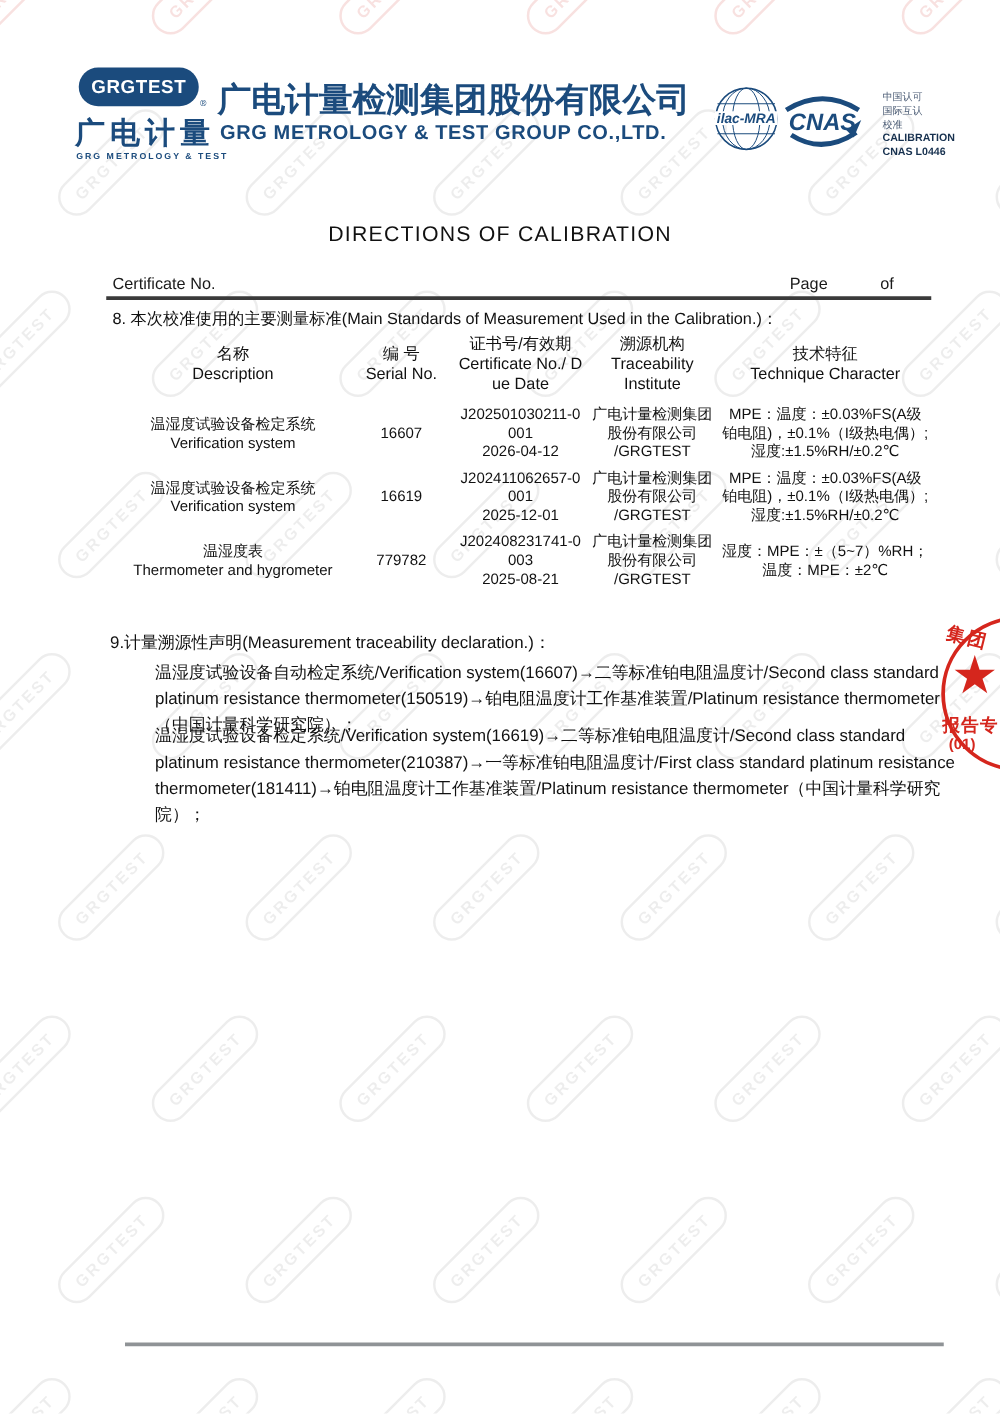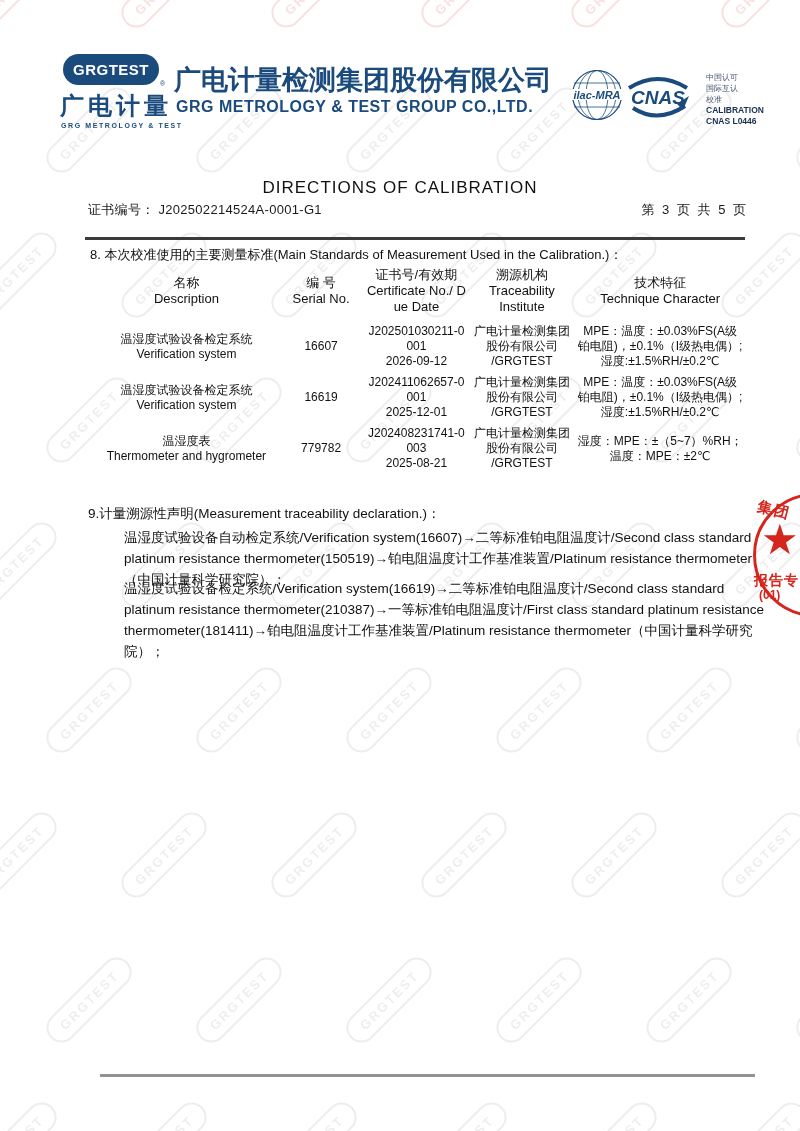--- a/index.html
+++ b/index.html
@@ -171,26 +171,26 @@
     <div id="accred">
       <div>中国认可</div>
       <div>国际互认</div>
       <div>校准</div>
       <div class="b">CALIBRATION</div>
       <div class="b">CNAS L0446</div>
     </div>
 
     <div id="title-en">DIRECTIONS OF CALIBRATION</div>
 
-    <div id="cert-row1">
-      <span id="cert-no">
-        <span>证书编号：</span>
-        <span>J202502214524A-0001-G1</span>
+    <div id="cert-row2">
+      <span>Certificate No.</span>
+      <span id="page-en">
+        <span>Page</span>
+        <span>of</span>
       </span>
-      <span id="page-cn">第  3  页 共  5  页</span>
     </div>
     <div id="head-rule"></div>
 
     <div id="sec8-heading">8. 本次校准使用的主要测量标准(Main Standards of Measurement Used in the Calibration.)：</div>
     <table id="table8">
       <tbody>
         <tr class="hdr">
           <td class="c0">
             <div>名称</div>
             <div>Description</div>
@@ -216,21 +216,21 @@
       <tr>
             <td class="c0">
               <div>温湿度试验设备检定系统</div>
               <div>Verification system</div>
             </td>
             <td class="c1">
               <div>16607</div>
             </td>
             <td class="c2">
               <div>J202501030211-0001</div>
-              <div>2026-09-12</div>
+              <div>2026-04-12</div>
             </td>
             <td class="c3">
               <div>广电计量检测集团股份有限公司</div>
               <div>/GRGTEST</div>
             </td>
             <td class="c4">
               <div>MPE：温度：±0.03%FS(A级铂电阻)，±0.1%（I级热电偶）;湿度:±1.5%RH/±0.2℃</div>
             </td>
           </tr>
           <tr>

